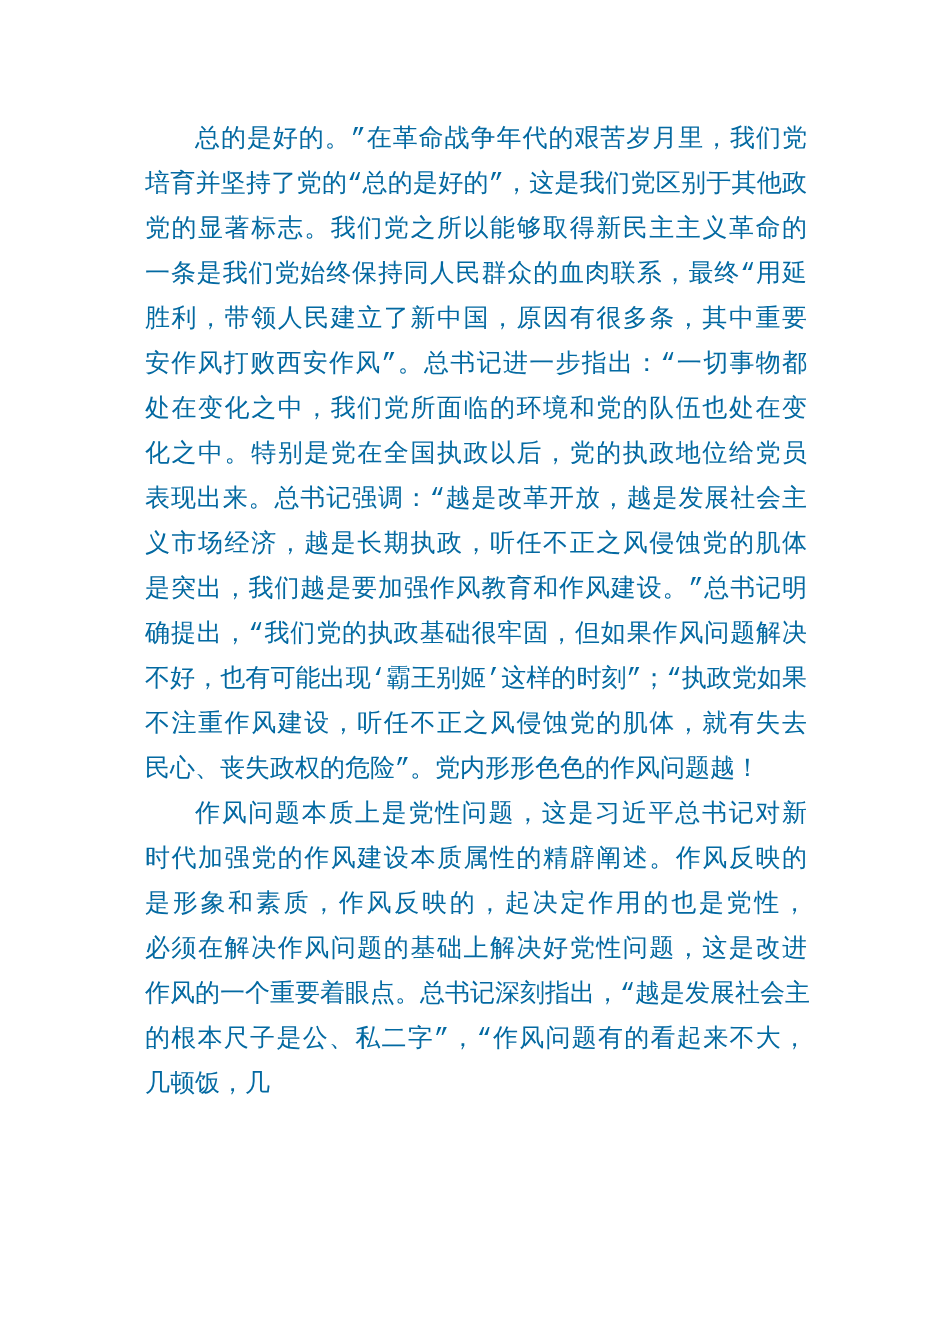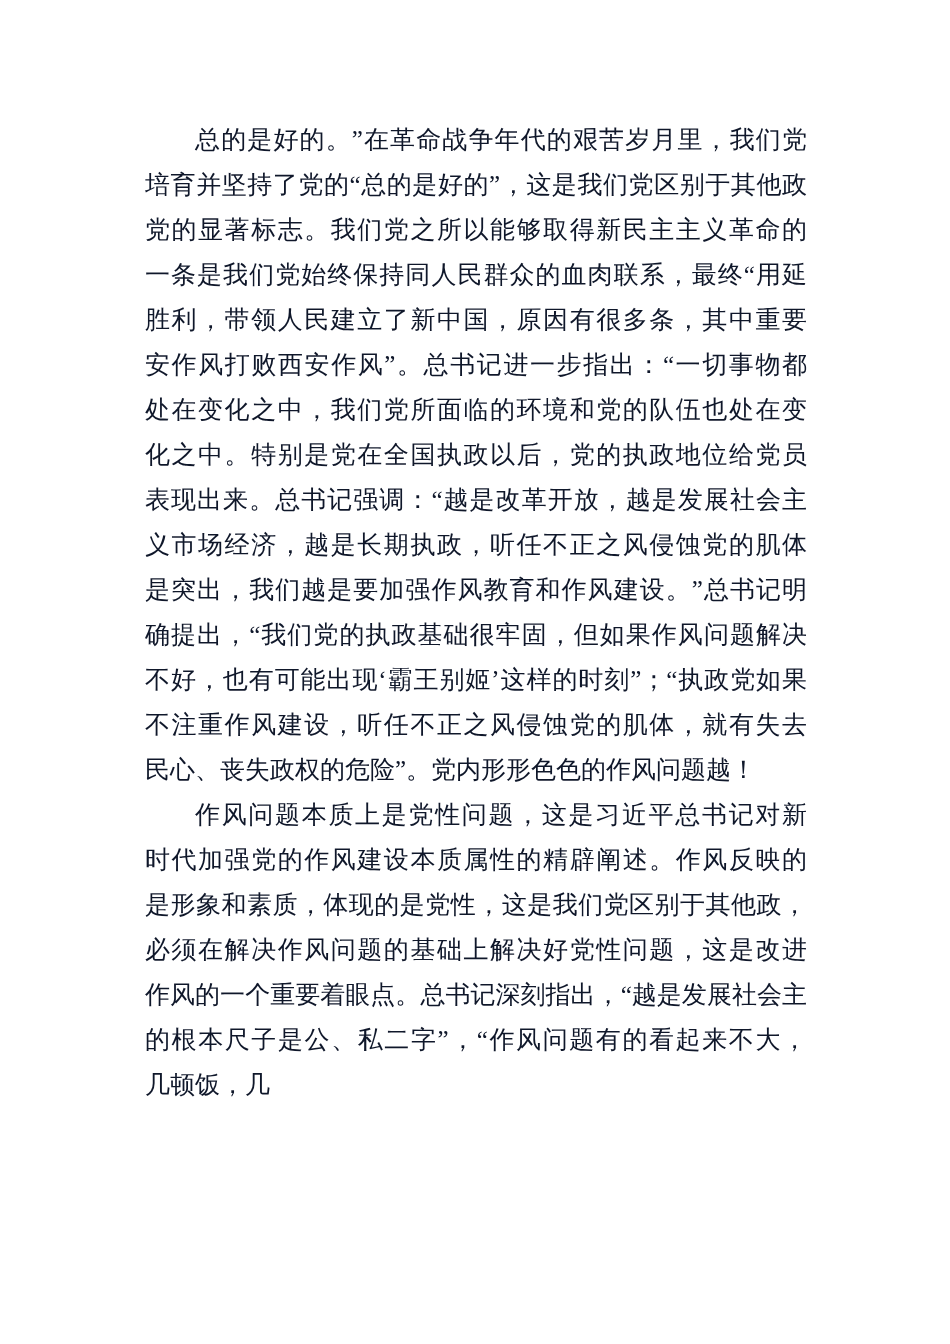--- a/index.html
+++ b/index.html
@@ -19,23 +19,23 @@
     top: 0;
     width: 950px;
     height: 1344px;
     background: #ffffff;
   }
   .text-block {
     position: absolute;
     left: 145px;
     top: 117px;
     width: 662px;
-    font-family: Liberation Serif, serif;
+    font-family: Liberation Mono, monospace;
     font-size: 25px;
-    color: #0f172a;
+    color: #0369a1;
     line-height: 45px;
   }
   .line {
     display: block;
     height: 45px;
     white-space: nowrap;
     text-align: justify;
     text-align-last: justify;
     letter-spacing: 0px;
   }
@@ -64,20 +64,20 @@
       <span class="line">义市场经济，越是长期执政，听任不正之风侵蚀党的肌体</span>
       <span class="line">是突出，我们越是要加强作风教育和作风建设。”总书记明</span>
       <span class="line">确提出，“我们党的执政基础很牢固，但如果作风问题解决</span>
       <span class="line">不好，也有可能出现‘霸王别姬’这样的时刻”；“执政党如果</span>
       <span class="line">不注重作风建设，听任不正之风侵蚀党的肌体，就有失去</span>
       <span class="line last">民心、丧失政权的危险”。党内形形色色的作风问题越！</span>
     </div>
     <div class="paragraph">
       <span class="line indent">作风问题本质上是党性问题，这是习近平总书记对新</span>
       <span class="line">时代加强党的作风建设本质属性的精辟阐述。作风反映的</span>
-      <span class="line">是形象和素质，体现的是党性，这是我们党区别于其他政，</span>
+      <span class="line">是形象和素质，作风反映的，起决定作用的也是党性，</span>
       <span class="line">必须在解决作风问题的基础上解决好党性问题，这是改进</span>
       <span class="line">作风的一个重要着眼点。总书记深刻指出，“越是发展社会主</span>
       <span class="line">的根本尺子是公、私二字”，“作风问题有的看起来不大，</span>
       <span class="line last">几顿饭，几</span>
     </div>
   </div>
 </div>
 
 </body></html>

